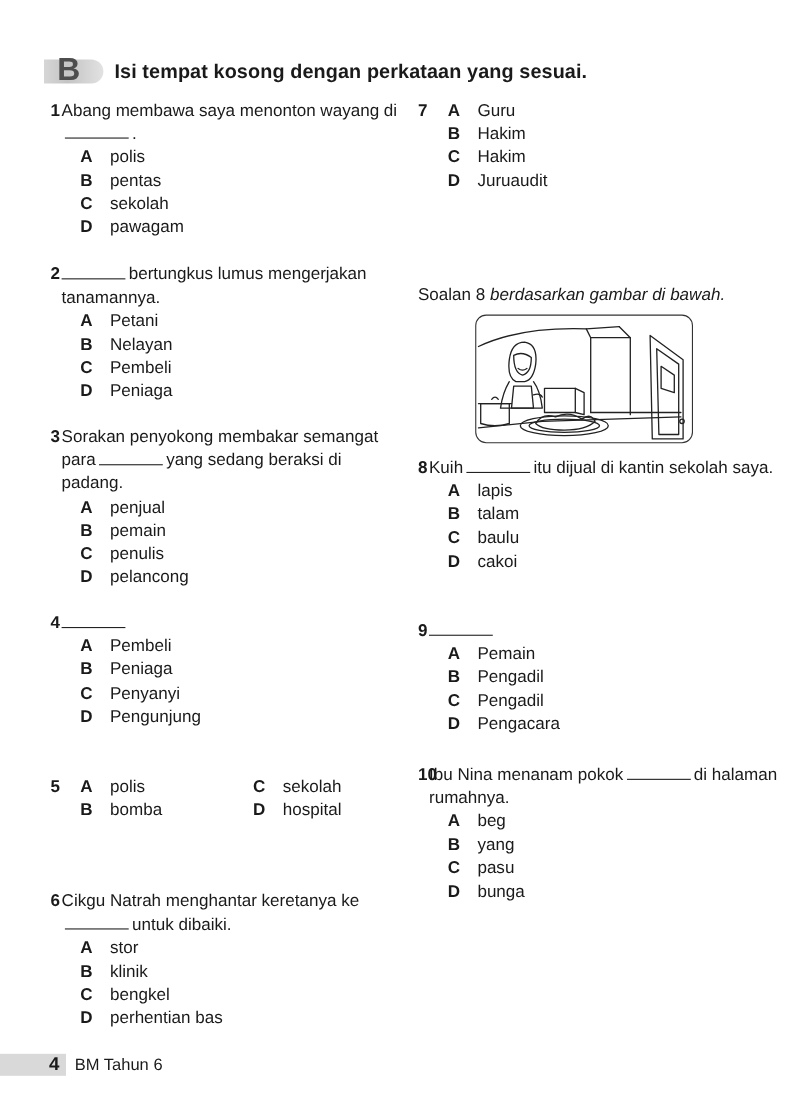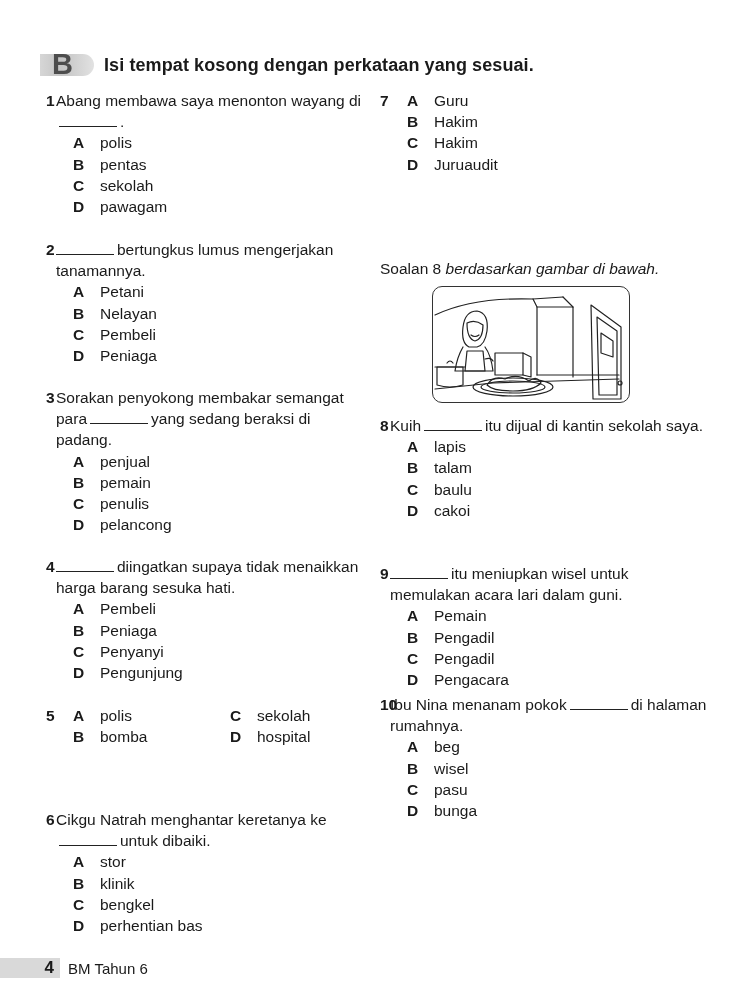--- a/index.html
+++ b/index.html
@@ -121,21 +121,21 @@
       <div class="opt">
           <span class="key">D</span>
           <span>pelancong</span>
         </div>
     </div>
   </div>
 
   <div class="q" style="top:466px">
     <div class="num">4</div>
     <div class="stem">
-      <span class="blank" style="margin-left:0"></span><span>diingatkan supaya tidak menaikkan harga barang sesuka hati.</span>
+      <span class="blank" style="margin-left:0"></span>
     </div>
     <div class="opts">
       <div class="opt">
           <span class="key">A</span>
           <span>Pembeli</span>
         </div>
       <div class="opt">
           <span class="key">B</span>
           <span>Peniaga</span>
         </div>
@@ -288,21 +288,21 @@
       <div class="opt">
           <span class="key">D</span>
           <span>cakoi</span>
         </div>
     </div>
   </div>
 
   <div class="q" style="top:473px">
     <div class="num">9</div>
     <div class="stem">
-      <span class="blank" style="margin-left:0"></span><span>itu meniupkan wisel untuk memulakan acara lari dalam guni.</span>
+      <span class="blank" style="margin-left:0"></span>
     </div>
     <div class="opts">
       <div class="opt">
           <span class="key">A</span>
           <span>Pemain</span>
         </div>
       <div class="opt">
           <span class="key">B</span>
           <span>Pengadil</span>
         </div>
@@ -322,21 +322,21 @@
     <div class="stem">
       <span>Ibu Nina menanam pokok</span><span class="blank"></span><span>di halaman rumahnya.</span>
     </div>
     <div class="opts">
       <div class="opt">
           <span class="key">A</span>
           <span>beg</span>
         </div>
       <div class="opt">
           <span class="key">B</span>
-          <span>wisel</span>
+          <span>yang</span>
         </div>
       <div class="opt">
           <span class="key">C</span>
           <span>pasu</span>
         </div>
       <div class="opt">
           <span class="key">D</span>
           <span>bunga</span>
         </div>
     </div>

